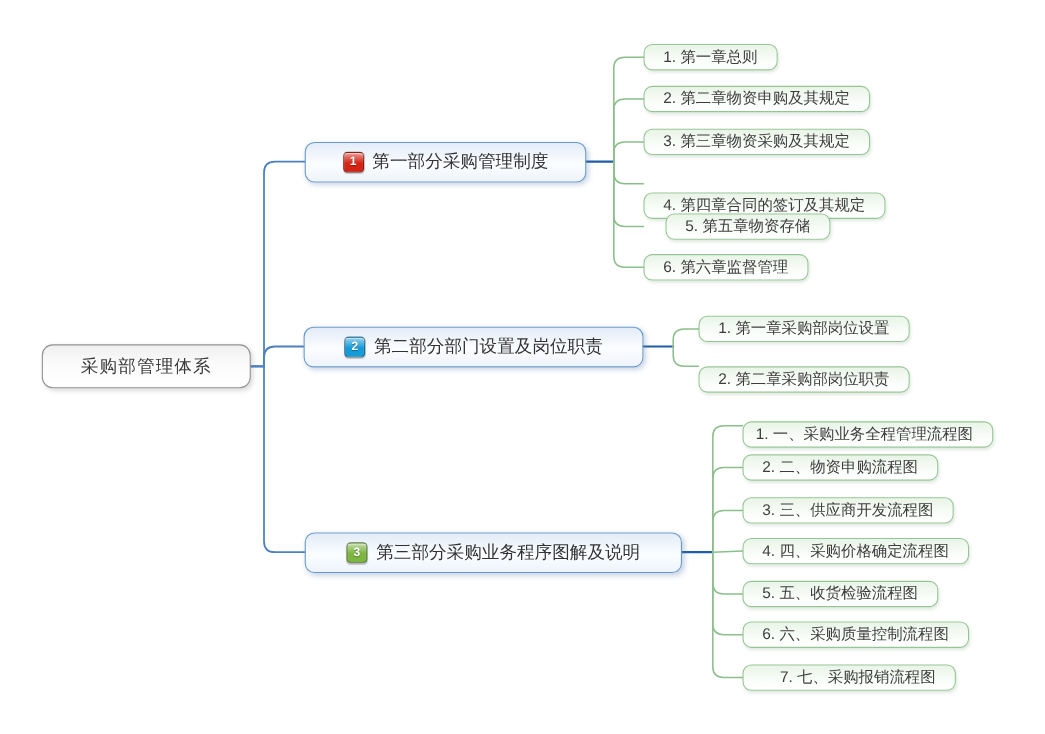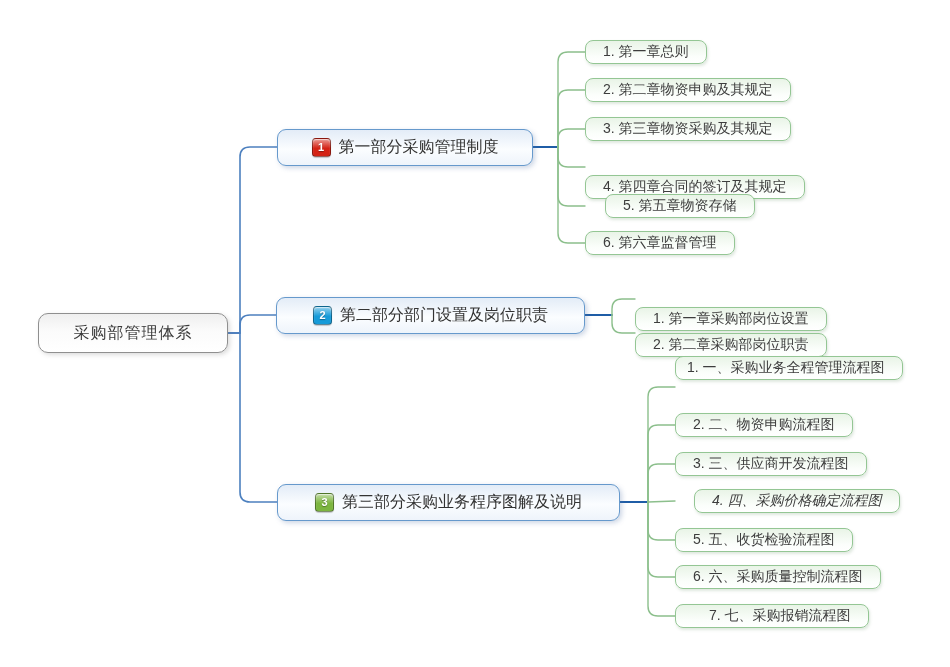--- a/index.html
+++ b/index.html
@@ -106,27 +106,27 @@
       <div class="node leaf" style="left: 585px; top: 40px;">1. 第一章总则</div>
       <div class="node leaf" style="left: 585px; top: 78px;">2. 第二章物资申购及其规定</div>
       <div class="node leaf" style="left: 585px; top: 117px;">3. 第三章物资采购及其规定</div>
       <div class="node leaf" style="left: 585px; top: 155px; margin-top: 20px;">4. 第四章合同的签订及其规定</div>
       <div class="node leaf" style="left: 605px; top: 194px;">5. 第五章物资存储</div>
       <div class="node leaf" style="left: 585px; top: 231px;">6. 第六章监督管理</div>
       <div class="node branch" style="left: 276px; top: 296.5px; width: 309px; height: 37px;">
         <span class="badge" style="background: linear-gradient(rgba(255, 255, 255, 0.55), rgba(255, 255, 255, 0) 55%), rgb(22, 155, 217);">2</span>
         <span>第二部分部门设置及岗位职责</span>
       </div>
-      <div class="node leaf" style="left: 635px; top: 287px; margin-top: 20px;">1. 第一章采购部岗位设置</div>
+      <div class="node leaf" style="left: 635px; top: 287px;">1. 第一章采购部岗位设置</div>
       <div class="node leaf" style="left: 635px; top: 333px;">2. 第二章采购部岗位职责</div>
       <div class="node branch" style="left: 277px; top: 483.5px; width: 343px; height: 37px;">
         <span class="badge" style="background: linear-gradient(rgba(255, 255, 255, 0.55), rgba(255, 255, 255, 0) 55%), rgb(124, 181, 63);">3</span>
         <span>第三部分采购业务程序图解及说明</span>
       </div>
-      <div class="node leaf" style="left: 675px; top: 356px; padding-left: 11px;">1. 一、采购业务全程管理流程图</div>
+      <div class="node leaf" style="left: 675px; top: 383px; padding-left: 11px;">1. 一、采购业务全程管理流程图</div>
       <div class="node leaf" style="left: 675px; top: 413px;">2. 二、物资申购流程图</div>
       <div class="node leaf" style="left: 675px; top: 452px;">3. 三、供应商开发流程图</div>
-      <div class="node leaf" style="left: 694px; top: 489px; font-style: italic;">4. 四、采购价格确定流程图</div>
+      <div class="node leaf" style="left: 675px; top: 489px;">4. 四、采购价格确定流程图</div>
       <div class="node leaf" style="left: 675px; top: 528px;">5. 五、收货检验流程图</div>
       <div class="node leaf" style="left: 675px; top: 565px;">6. 六、采购质量控制流程图</div>
       <div class="node leaf" style="left: 675px; top: 604px; padding-left: 33px;">7. 七、采购报销流程图</div>
     </div>
 </div>
 
 </body></html>

